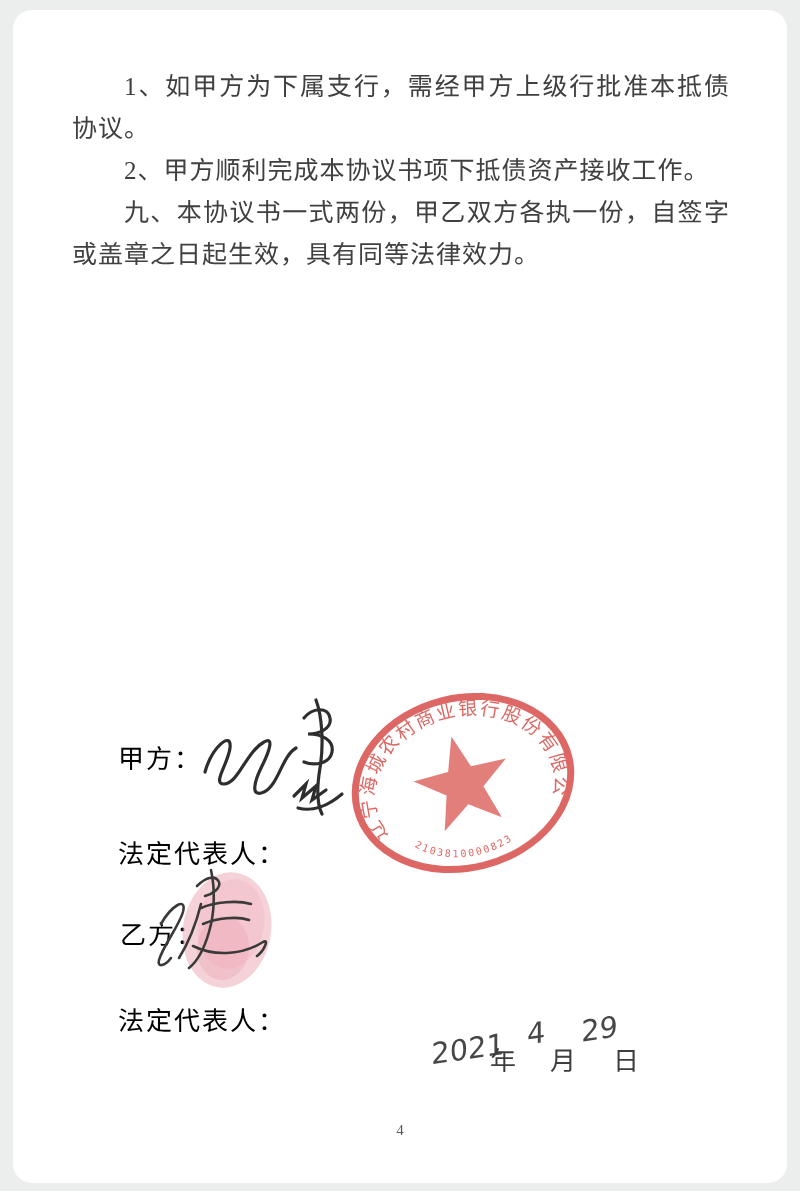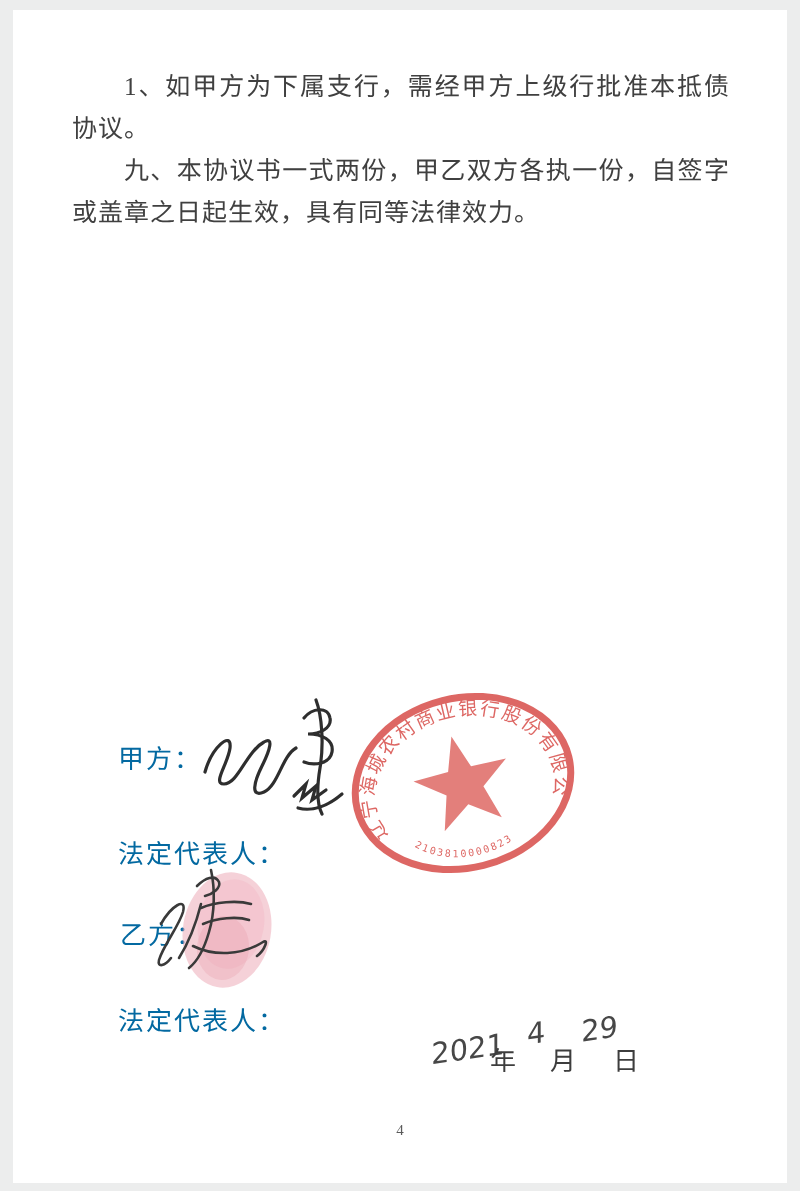--- a/index.html
+++ b/index.html
@@ -5,29 +5,30 @@
   html,body{margin:0;padding:0;}
   body{
     width:800px;height:1191px;
     background:#eceded;
     font-family:"Liberation Serif","DejaVu Serif",serif;
     position:relative;overflow:hidden;
   }
   .page{
     position:absolute;left:13px;top:10px;width:774px;height:1173px;
     background:#ffffff;
+    border-radius:19px;
   }
   .textblock{
     position:absolute;left:59px;top:56px;width:658px;
     font-size:25px;line-height:42px;color:#404040;
     text-align:justify;word-break:break-all;letter-spacing:1px;
   }
   .textblock p{margin:0;text-indent:52px;}
   .sig-label{
-    position:absolute;font-size:26px;color:#0369a1;letter-spacing:2px;
+    position:absolute;font-size:26px;color:#000000;letter-spacing:2px;
     font-family:"Liberation Serif","DejaVu Serif",serif;
   }
   .sig-svg{position:absolute;overflow:visible;}
   .seal-svg{position:absolute;left:330px;top:675px;overflow:visible;opacity:.88;}
   .seal-company{font-size:19px;letter-spacing:2px;fill:#d9534f;font-family:"Liberation Sans",sans-serif;}
   .seal-number{font-size:10px;letter-spacing:2px;fill:#d9534f;font-family:"DejaVu Sans Mono",monospace;}
   .date-unit{
     position:absolute;font-size:26px;color:#3d3d3d;
     font-family:"Liberation Serif","DejaVu Serif",serif;
   }
@@ -41,20 +42,21 @@
     font-size:15px;color:#5a5a5a;font-family:"Liberation Serif",serif;
   }
 </style>
 </head>
 <body>
 
 <div class="page">
 
   <div class="textblock">
     <p>1、如甲方为下属支行，需经甲方上级行批准本抵债协议。</p>
+    <p>2、甲方顺利完成本协议书项下抵债资产接收工作。</p>
     <p>九、本协议书一式两份，甲乙双方各执一份，自签字或盖章之日起生效，具有同等法律效力。</p>
   </div>
 
   <div class="sig-label" style="left:105px;top:728px">甲方：</div>
 
   <svg class="sig-svg" style="left:187px;top:682px" width="150" height="130" viewBox="0 0 150 130">
     <g fill="none" stroke="#2e2e2e" stroke-width="3.2" stroke-linecap="round">
       <path d="M5,80 C12,55 32,38 30,56 C28,72 12,92 24,92 C38,92 46,60 64,50 C74,44 70,58 62,74 C54,90 50,106 64,100 C78,94 82,64 96,56"></path>
       <path d="M116,8 C122,24 124,52 120,76 C117,94 116,110 122,122"></path>
       <path d="M104,26 C112,16 128,14 130,26 C132,36 120,42 108,42 C122,42 134,48 132,60 C130,72 114,74 104,70"></path>

